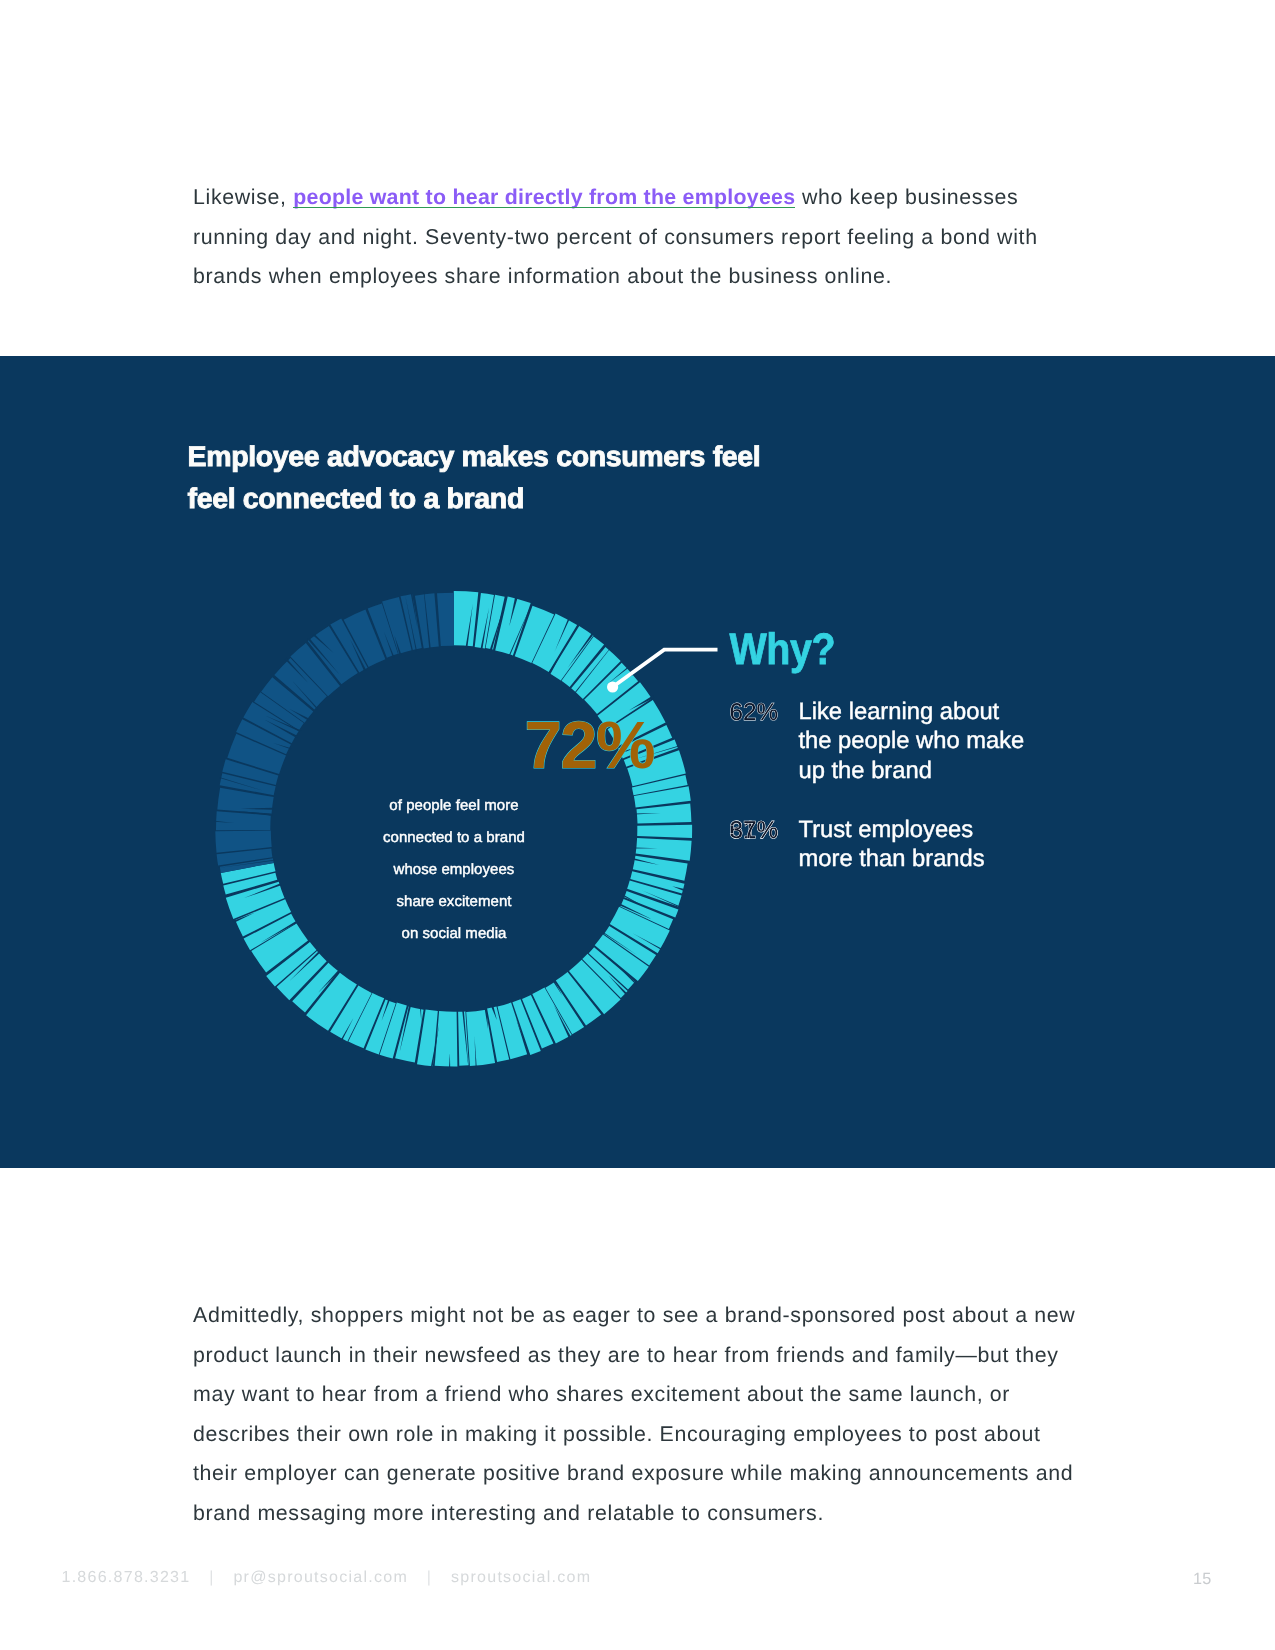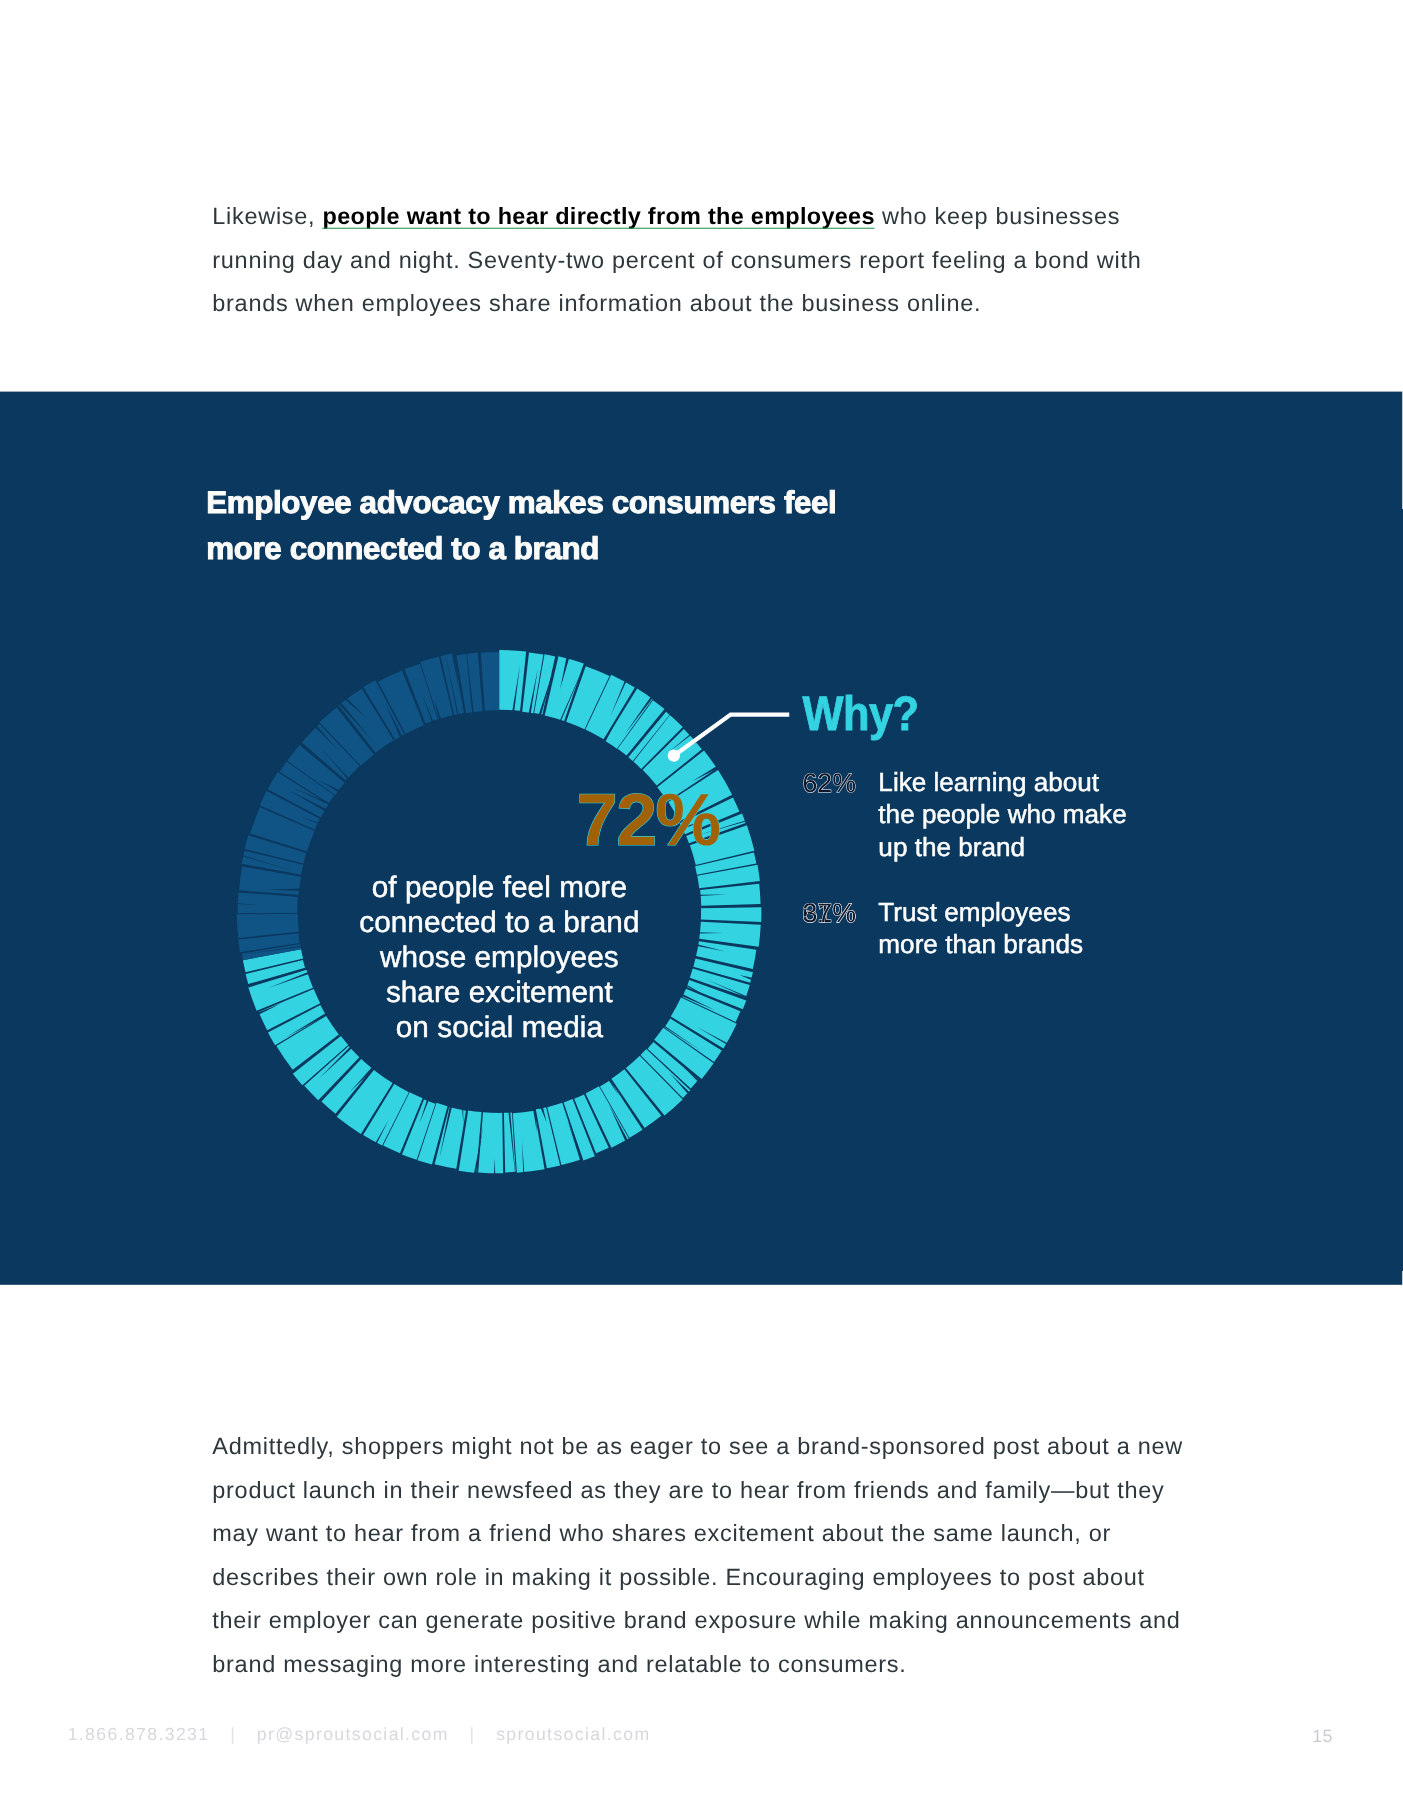--- a/index.html
+++ b/index.html
@@ -6,40 +6,40 @@
   html,body{margin:0;padding:0;}
   body{width:1275px;height:1650px;background:#ffffff;
        font-family:"Liberation Sans",sans-serif;-webkit-font-smoothing:antialiased;}
   .page{position:relative;width:1275px;height:1650px;overflow:hidden;background:#fff;}
   .page, .page *{-webkit-font-smoothing:antialiased;text-rendering:geometricPrecision;}
   .ig-heading,.center-num,.center-cap,.why-title,.reasons,.para,.footer,.pagenum{
      transform:translateZ(0);}
 
   .para{position:absolute;margin:0;color:#2d373c;font-size:21.35px;line-height:39.6px;
         letter-spacing:0.65px;font-weight:400;}
-  .para a{color:#000000;font-weight:700;text-decoration:none;position:relative;letter-spacing:0.26px;}
+  .para a{color:#8b5cf6;font-weight:700;text-decoration:none;position:relative;letter-spacing:0.26px;}
   .para a::after{content:"";position:absolute;left:0;right:0;bottom:0.9px;
                  height:1.4px;background:#2e9a54;}
   #intro{left:193px;top:178px;width:893px;}
   #closing{left:193px;top:1296px;width:893px;}
 
   .band{position:absolute;left:0;top:356px;width:1275px;height:812px;background:#0a385e;}
 
   .ig-heading{position:absolute;left:187.5px;top:435.5px;color:#fcfcfa;font-size:28.5px;
               line-height:42.2px;font-weight:700;letter-spacing:-0.35px;
               -webkit-text-stroke:0.9px #fcfcfa;paint-order:stroke fill;}
 
   .donutwrap{position:absolute;left:0;top:0;pointer-events:none;}
 
   .center-num{position:absolute;left:254px;top:707px;width:400px;text-align:right;
               color:#a16207;font-size:67px;font-weight:700;letter-spacing:-1.5px;
               text-indent:-1.5px;line-height:78.5px;
               -webkit-text-stroke:1.1px #34d3e2;paint-order:stroke fill;}
   .center-cap{position:absolute;left:254px;top:790px;width:400px;text-align:center;
-              color:#ffffff;font-size:27px;line-height:32px;font-weight:400;letter-spacing:0.05px;
+              color:#ffffff;font-size:15px;line-height:32px;font-weight:400;letter-spacing:0.05px;
               -webkit-text-stroke:0.42px #ffffff;paint-order:stroke fill;}
 
   .why-title{position:absolute;left:729.5px;top:627.7px;color:#34d3e2;font-size:39.5px;
              font-weight:700;letter-spacing:-0.5px;line-height:39.5px;
              -webkit-text-stroke:0.7px #34d3e2;paint-order:stroke fill;
              transform:scaleY(1.115) translateZ(0);transform-origin:left top;}
 
   .reasons{position:absolute;left:729.5px;top:697px;width:340px;}
   .reason{position:relative;margin-bottom:30px;}
   .reason .pct{position:absolute;left:0;top:1px;color:#0f172a;font-size:24.3px;font-weight:400;
@@ -57,21 +57,21 @@
 <body>
 
 <div class="page">
 
   <p class="para" id="intro"><span>Likewise, </span><a href="#">people want to hear directly from the employees</a><span> who keep businesses running day and night. Seventy-two percent of consumers report feeling a bond with brands when employees share information about the business online.</span></p>
 
   <div class="band"></div>
 
   <div class="ig-heading">
     <div>Employee advocacy makes consumers feel</div>
-    <div>more connected to a brand</div>
+    <div>feel connected to a brand</div>
   </div>
 
   <svg class="donutwrap" width="1275" height="1650" viewBox="0 0 1275 1650">
     <g>
 <g>
 <path d="M453.8 591.0A237.9 237.9 0 0 1 478.3 592.3L472.8 646.2A183.7 183.7 0 0 0 453.8 645.2Z" fill="#34d3e2"></path>
 <path d="M480.9 593.1A237.3 237.3 0 0 1 494.0 595.0L484.8 648.5A183.1 183.1 0 0 0 474.7 647.0Z" fill="#34d3e2"></path>
 <path d="M495.0 594.8A237.7 237.7 0 0 1 504.7 596.8L493.1 649.6A183.5 183.5 0 0 0 485.6 648.1Z" fill="#34d3e2"></path>
 <path d="M507.7 596.5A238.5 238.5 0 0 1 530.7 603.1L512.9 655.4A183.3 183.3 0 0 0 495.2 650.4Z" fill="#34d3e2"></path>
 <path d="M532.5 605.7A236.7 236.7 0 0 1 554.1 614.5L531.4 663.0A183.1 183.1 0 0 0 514.7 656.2Z" fill="#34d3e2"></path>

